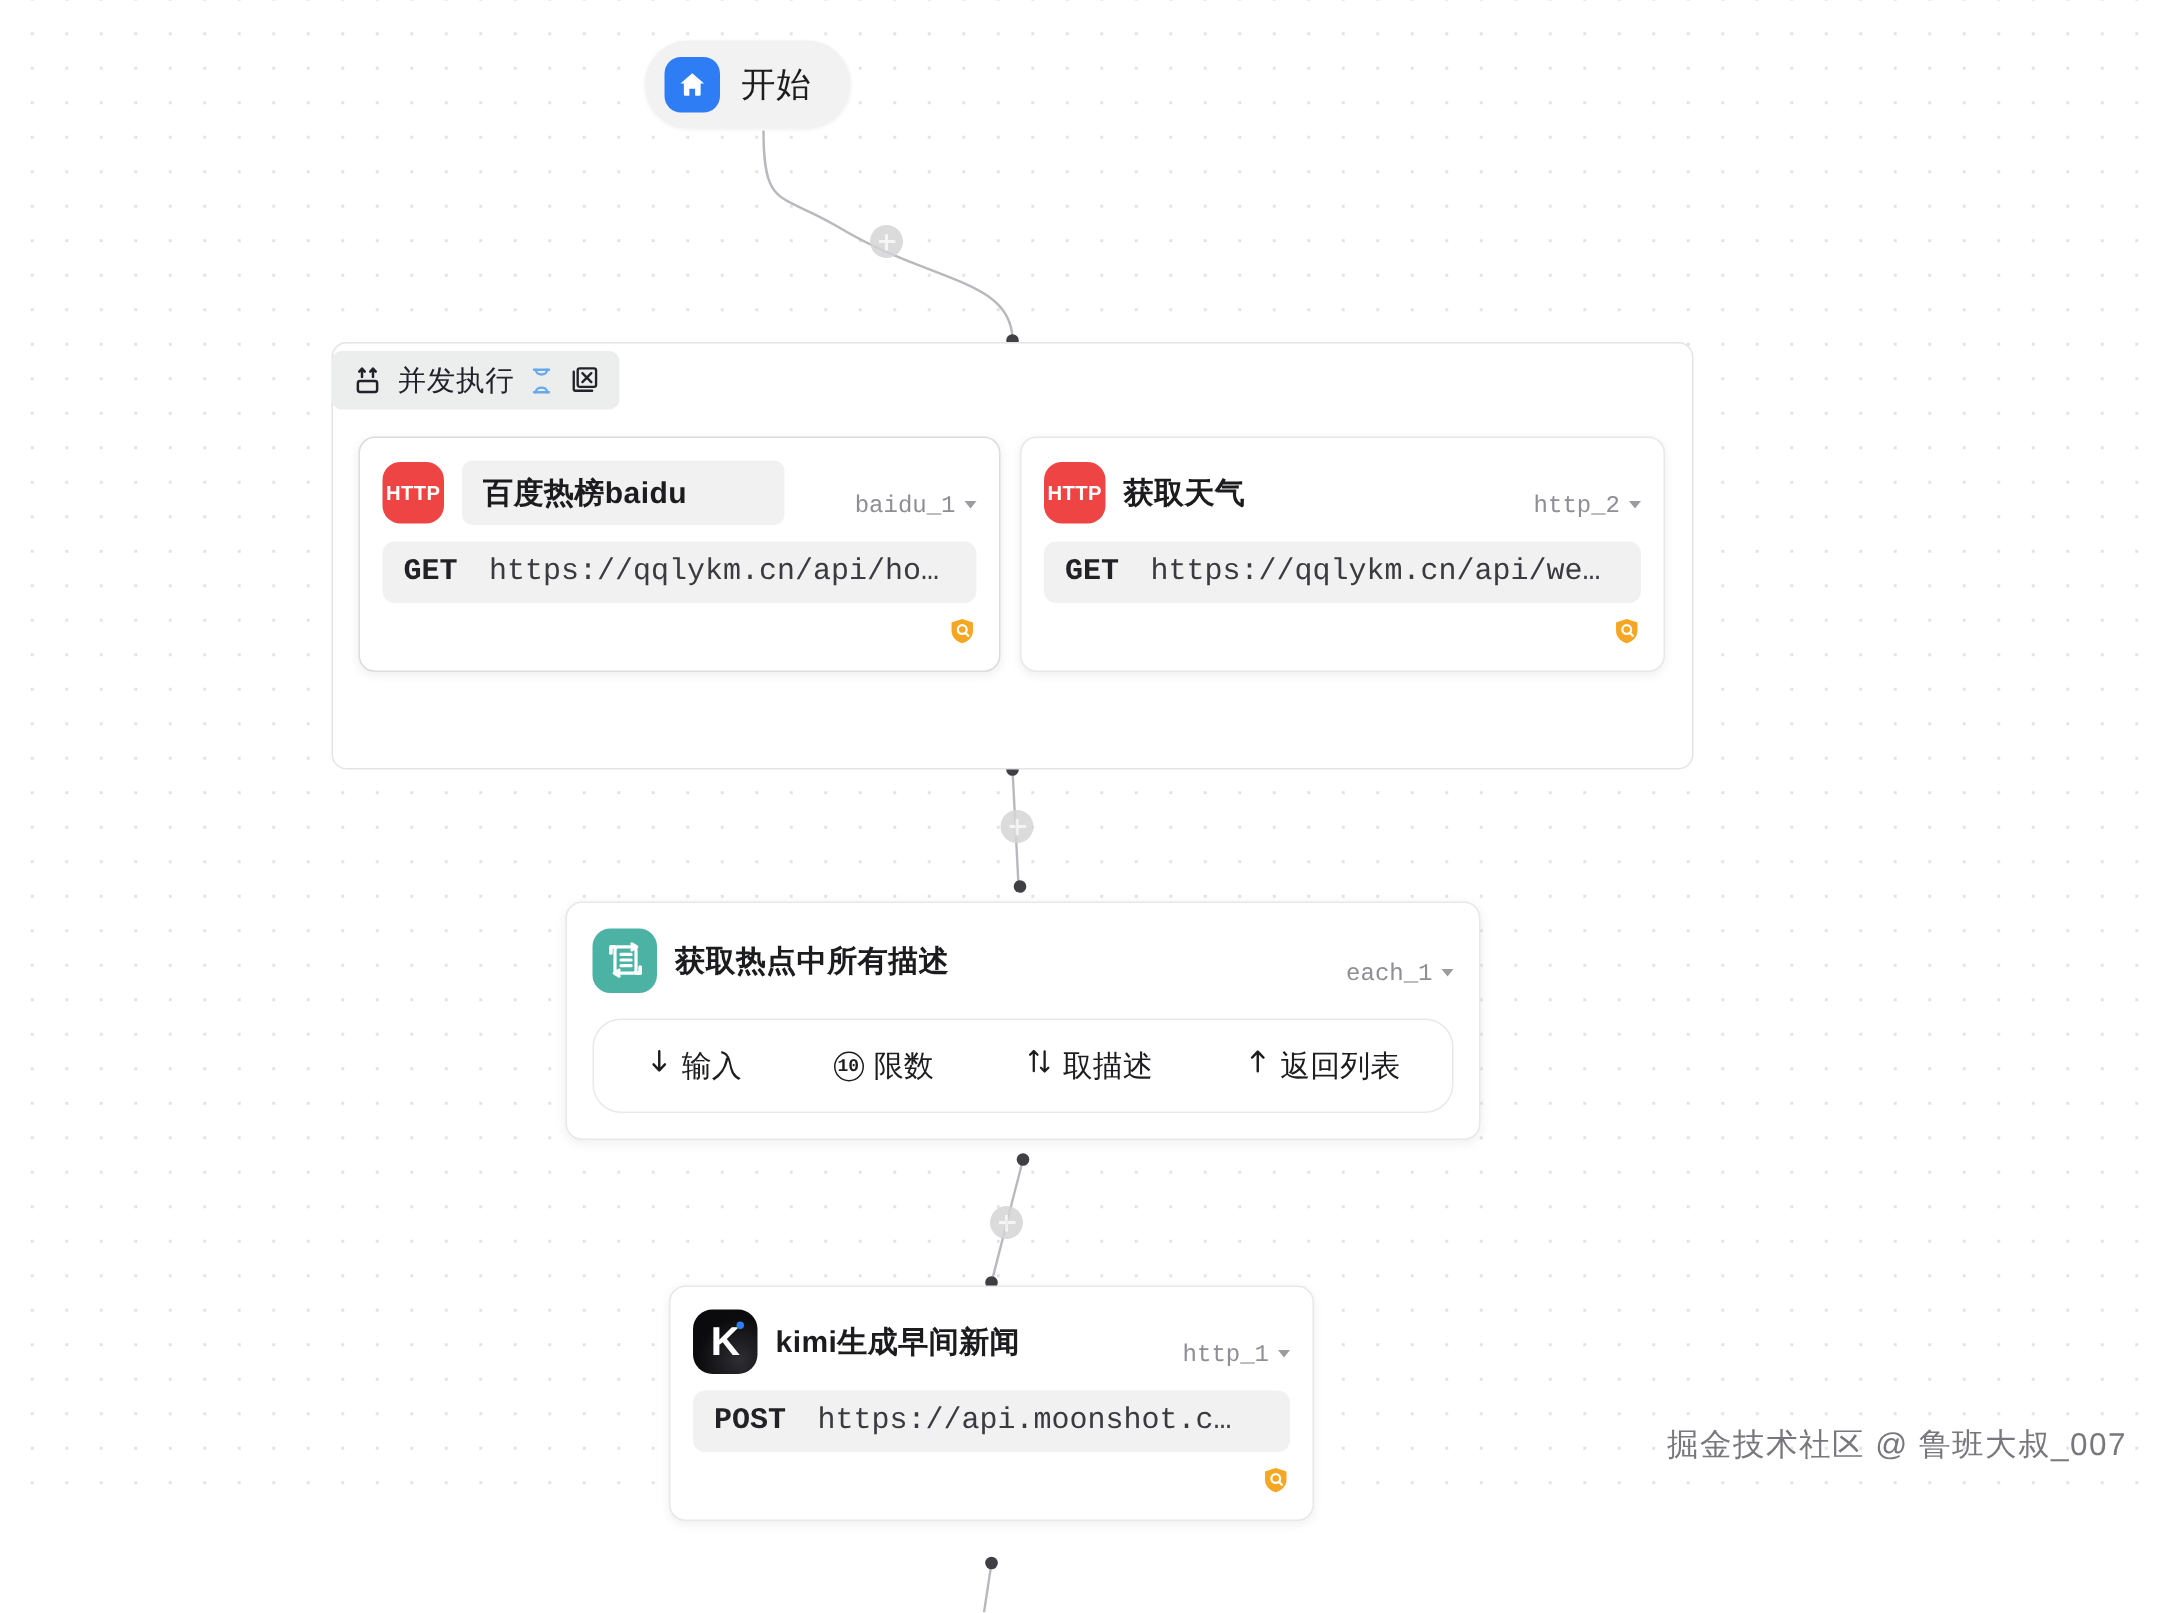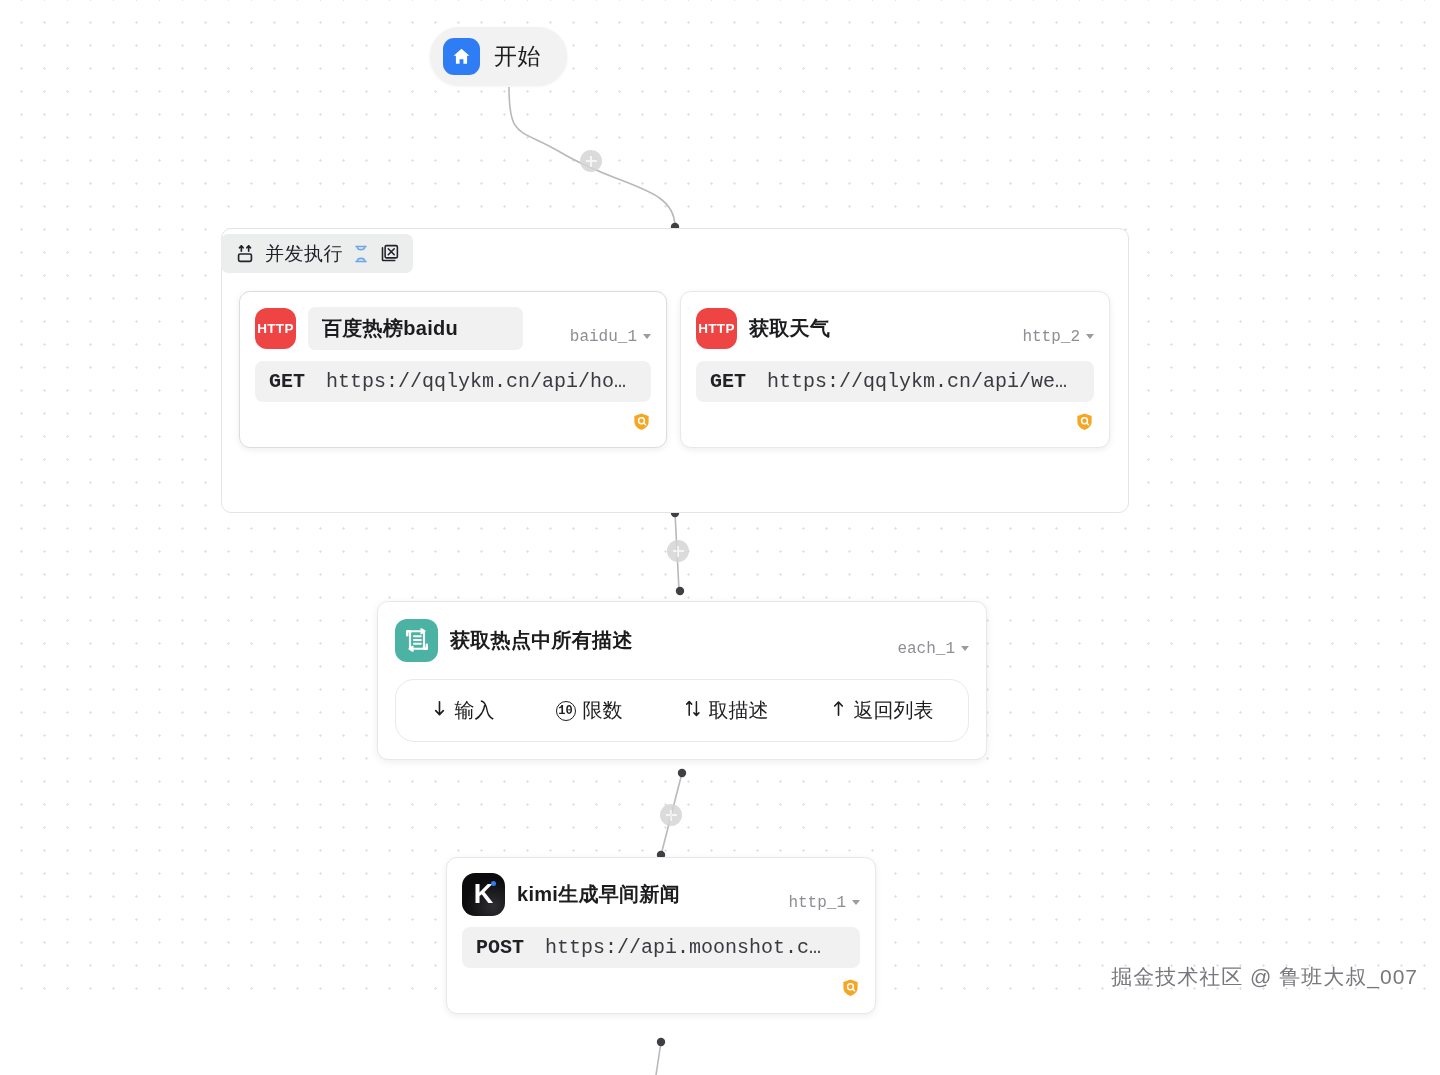--- a/index.html
+++ b/index.html
@@ -284,21 +284,21 @@
     align-items: center;
     justify-content: center;
     line-height: 1;
     font-family: Liberation Mono, monospace;
   }
 
   
   .watermark {
     position: absolute;
     right: 22px;
-    bottom: 8px;
+    bottom: 22px;
     font-size: 21px;
     color: #77777d;
     letter-spacing: 1px;
     white-space: nowrap;
   }
 </style>
 </head>
 <body>
 
 <div id="canvas">

